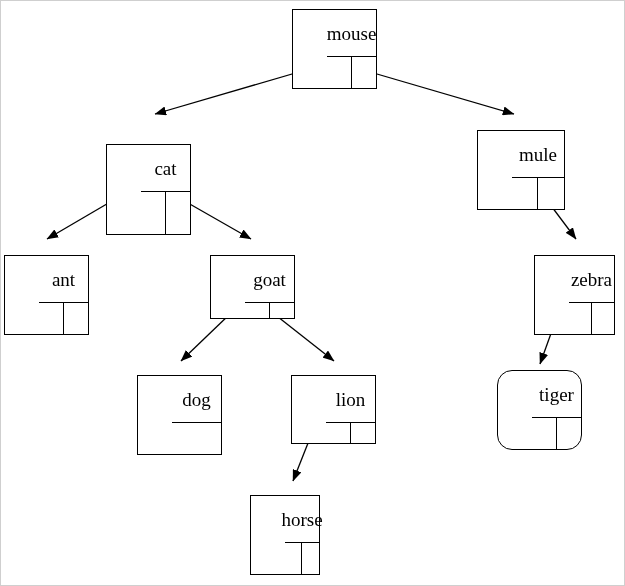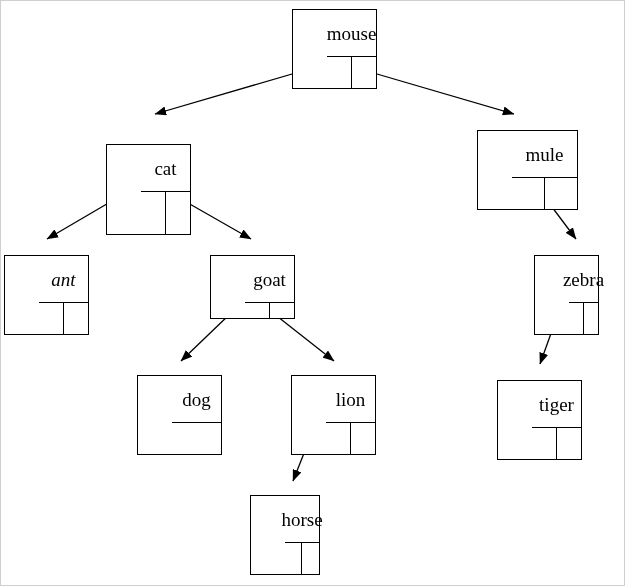--- a/index.html
+++ b/index.html
@@ -92,63 +92,63 @@
           <div class="ptr right"></div>
         </div>
       </div>
       <div class="node" style="left: 105px; top: 129px; width: 85px; height: 91px; margin-top: 14px;">
         <div class="node-label">cat</div>
         <div class="node-ptrs">
           <div class="ptr left"></div>
           <div class="ptr right"></div>
         </div>
       </div>
-      <div class="node" style="left: 476px; top: 129px; width: 101px; height: 80px;">
+      <div class="node" style="left: 476px; top: 129px; width: 88px; height: 80px;">
         <div class="node-label">mule</div>
         <div class="node-ptrs">
           <div class="ptr left"></div>
           <div class="ptr right"></div>
         </div>
       </div>
-      <div class="node" style="left: 3px; top: 254px; width: 85px; height: 80px; font-style: italic;">
+      <div class="node" style="left: 3px; top: 254px; width: 85px; height: 80px;">
         <div class="node-label">ant</div>
         <div class="node-ptrs">
           <div class="ptr left"></div>
           <div class="ptr right"></div>
         </div>
       </div>
       <div class="node" style="left: 209px; top: 254px; width: 85px; height: 64px;">
         <div class="node-label">goat</div>
         <div class="node-ptrs">
           <div class="ptr left"></div>
           <div class="ptr right"></div>
         </div>
       </div>
-      <div class="node" style="left: 533px; top: 254px; width: 65px; height: 80px;">
+      <div class="node" style="left: 533px; top: 254px; width: 81px; height: 80px;">
         <div class="node-label">zebra</div>
         <div class="node-ptrs">
           <div class="ptr left"></div>
           <div class="ptr right"></div>
         </div>
       </div>
       <div class="node" style="left: 136px; top: 374px; width: 85px; height: 80px; gap: 36px;">
         <div class="node-label">dog</div>
         <div class="node-ptrs">
           <div class="ptr left"></div>
           <div class="ptr right"></div>
         </div>
       </div>
-      <div class="node" style="left: 290px; top: 374px; width: 85px; height: 80px;">
+      <div class="node" style="left: 290px; top: 374px; width: 85px; height: 69px;">
         <div class="node-label">lion</div>
         <div class="node-ptrs">
           <div class="ptr left"></div>
           <div class="ptr right"></div>
         </div>
       </div>
-      <div class="node" style="left: 496px; top: 379px; width: 85px; height: 80px;">
+      <div class="node" style="left: 496px; top: 369px; width: 85px; height: 80px; border-radius: 15px;">
         <div class="node-label">tiger</div>
         <div class="node-ptrs">
           <div class="ptr left"></div>
           <div class="ptr right"></div>
         </div>
       </div>
       <div class="node" style="left: 249px; top: 494px; width: 70px; height: 80px;">
         <div class="node-label">horse</div>
         <div class="node-ptrs">
           <div class="ptr left"></div>

